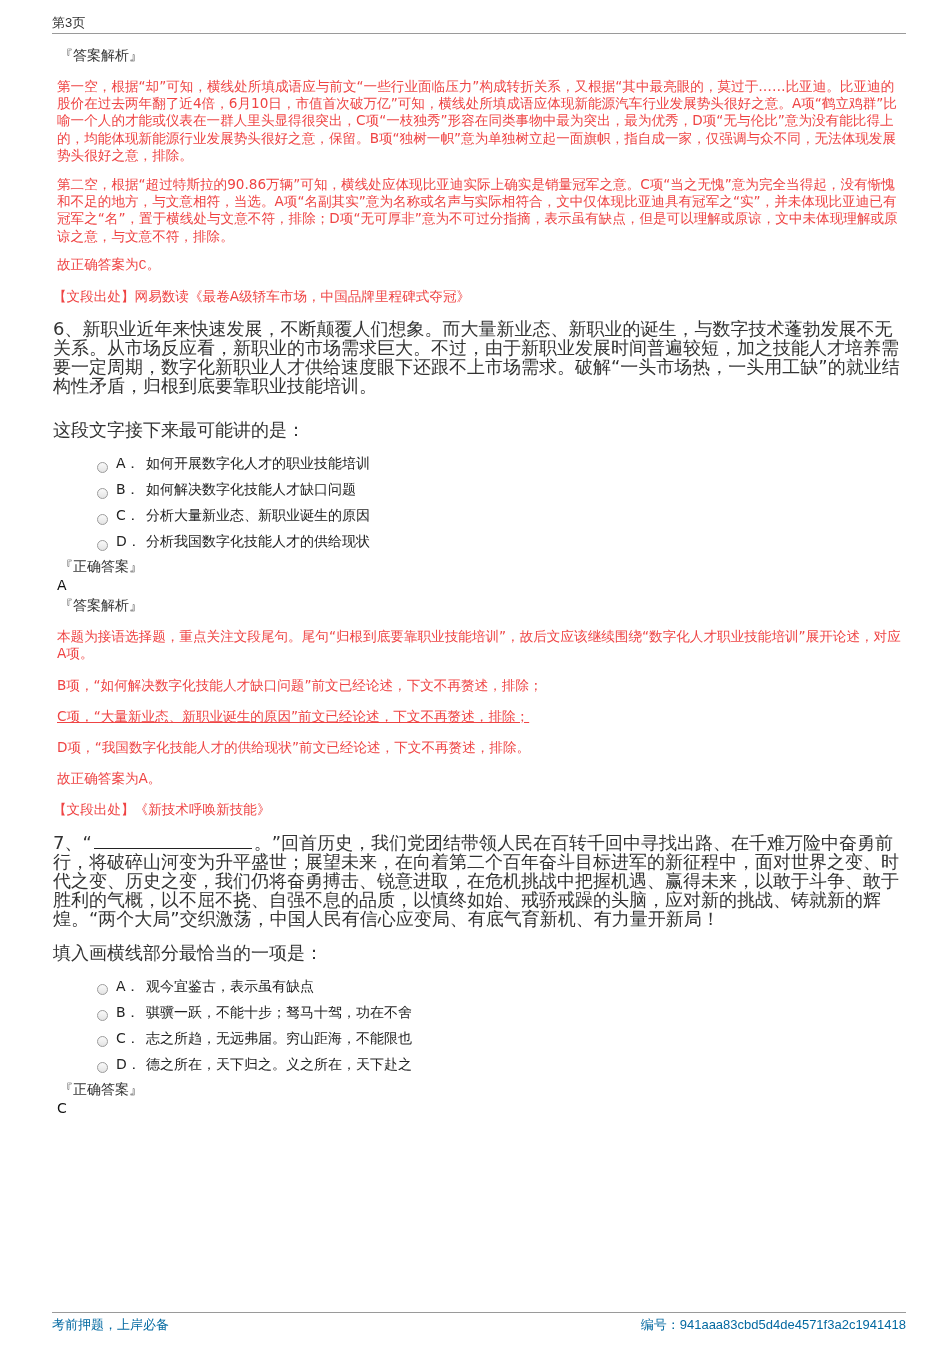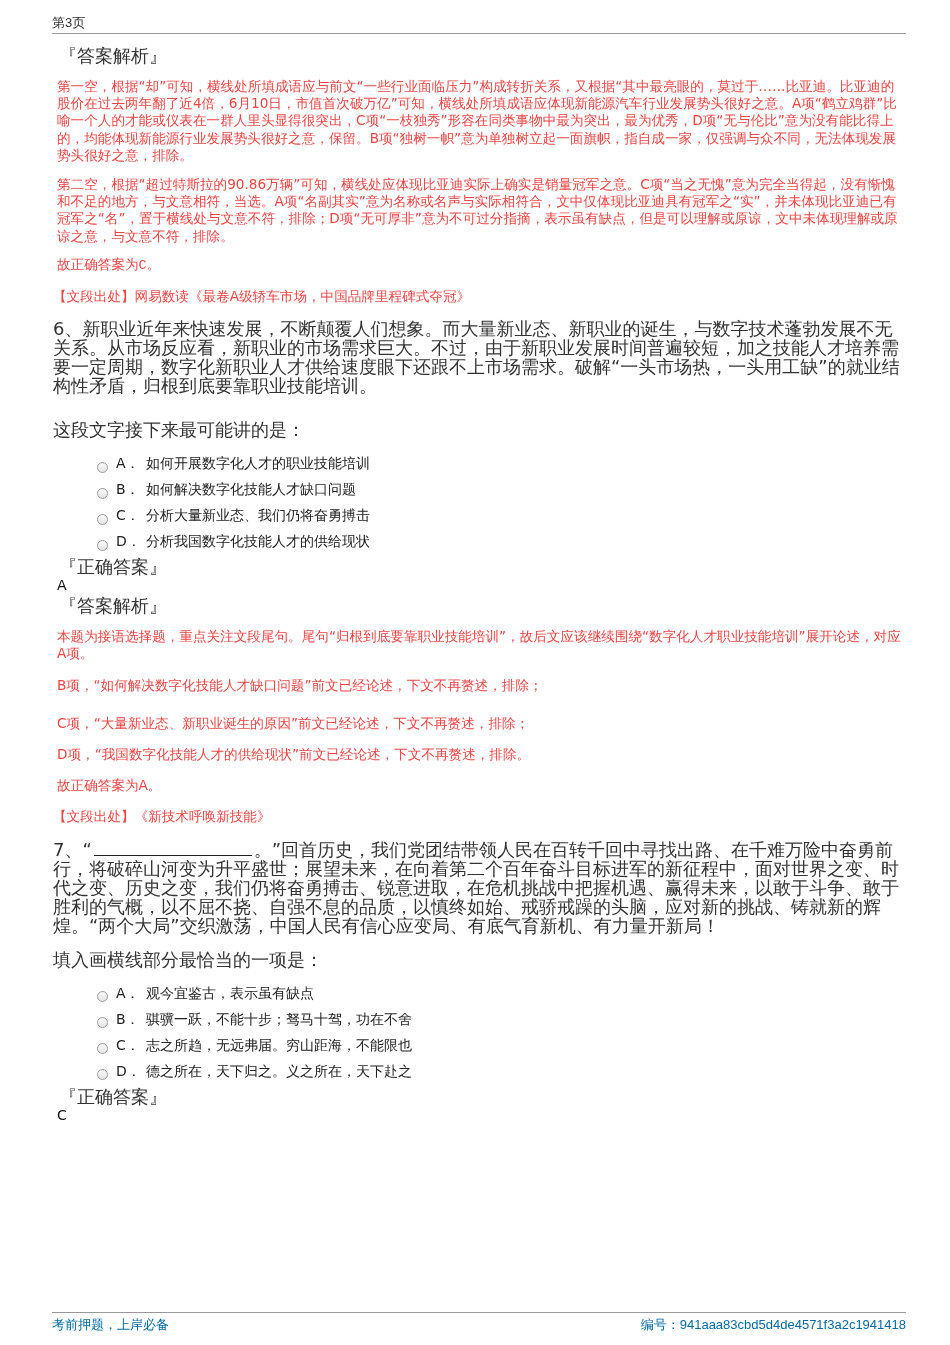--- a/index.html
+++ b/index.html
@@ -18,21 +18,21 @@
     .header .right { position: absolute; right: 0; top: 0; }
     .footer {
       position: absolute; left: 52px; right: 44px; top: 1312px; height: 22px;
       border-top: 1px solid #9a9a9a;
       font-family: "Liberation Sans", "DejaVu Sans", sans-serif;
       font-size: 13px; color: #0369a1;
     }
     .footer .left { position: absolute; left: 0; top: 3px; }
     .footer .right { position: absolute; right: 0; top: 3px; }
     .content { position: absolute; left: 57px; top: 46px; width: 850px; }
-    .label { font-size: 18px; color: #333; line-height: 19px; margin-left: 2px; }
+    .label { font-size: 14px; color: #333; line-height: 19px; margin-left: 2px; }
     .para { font-size: 13.6px; line-height: 17.2px; color: #ef4444; margin: 0; }
     .q-para { font-size: 18px; line-height: 19px; color: #333; margin: 0; }
     .answer-letter { font-size: 14px; line-height: 18px; color: #111; margin-left: 0; }
     .options { margin-left: 40px; }
     .option { height: 26px; display: flex; align-items: center; font-size: 14px; color: #222; }
     .radio {
       width: 9px; height: 9px; border-radius: 50%;
       border: 1px solid #9c9c9c; background: linear-gradient(#fafafa, #e4e4e4);
       margin-right: 8px; margin-top: 6px; flex: none;
     }
@@ -67,36 +67,36 @@
       <span>如何开展数字化人才的职业技能培训</span>
     </div>
     <div class="option">
       <span class="radio"></span>
       <span class="opt-letter">B．</span>
       <span>如何解决数字化技能人才缺口问题</span>
     </div>
     <div class="option">
       <span class="radio"></span>
       <span class="opt-letter">C．</span>
-      <span>分析大量新业态、我们仍将奋勇搏击</span>
+      <span>分析大量新业态、新职业诞生的原因</span>
     </div>
     <div class="option">
       <span class="radio"></span>
       <span class="opt-letter">D．</span>
       <span>分析我国数字化技能人才的供给现状</span>
     </div>
   </div>
 
   <div class="label" style="margin-top:2px;">『正确答案』</div>
   <div class="answer-letter">A</div>
   <div class="label" style="margin-top:2px;">『答案解析』</div>
 
   <p class="para" style="margin-top:13px;">本题为接语选择题，重点关注文段尾句。尾句“归根到底要靠职业技能培训”，故后文应该继续围绕“数字化人才职业技能培训”展开论述，对应A项。</p>
   <p class="para" style="margin-top:14px;">B项，“如何解决数字化技能人才缺口问题”前文已经论述，下文不再赘述，排除；</p>
-  <p class="para" style="margin-top:21px;">C项，“大量新业态、新职业诞生的原因”前文已经论述，下文不再赘述，排除；</p>
+  <p class="para" style="margin-top:14px;text-decoration:underline;">C项，“大量新业态、新职业诞生的原因”前文已经论述，下文不再赘述，排除；</p>
   <p class="para" style="margin-top:14px;">D项，“我国数字化技能人才的供给现状”前文已经论述，下文不再赘述，排除。</p>
   <p class="para" style="margin-top:14px;">故正确答案为A。</p>
   <p class="para" style="margin-top:14px; margin-left:-4px;">【文段出处】《新技术呼唤新技能》</p>
 
   <p class="q-para" style="margin-top:14px; margin-left:-4px;">
     <span>7、“</span><span class="blank"></span><span>。”回首历史，我们党团结带领人民在百转千回中寻找出路、在千难万险中奋勇前行，将破碎山河变为升平盛世；展望未来，在向着第二个百年奋斗目标进军的新征程中，面对世界之变、时代之变、历史之变，我们仍将奋勇搏击、锐意进取，在危机挑战中把握机遇、赢得未来，以敢于斗争、敢于胜利的气概，以不屈不挠、自强不息的品质，以慎终如始、戒骄戒躁的头脑，应对新的挑战、铸就新的辉煌。“两个大局”交织激荡，中国人民有信心应变局、有底气育新机、有力量开新局！</span>
   </p>
   <p class="q-para" style="margin-top:15px; margin-left:-4px;">填入画横线部分最恰当的一项是：</p>
 
   <div class="options" style="margin-top:12px;">

